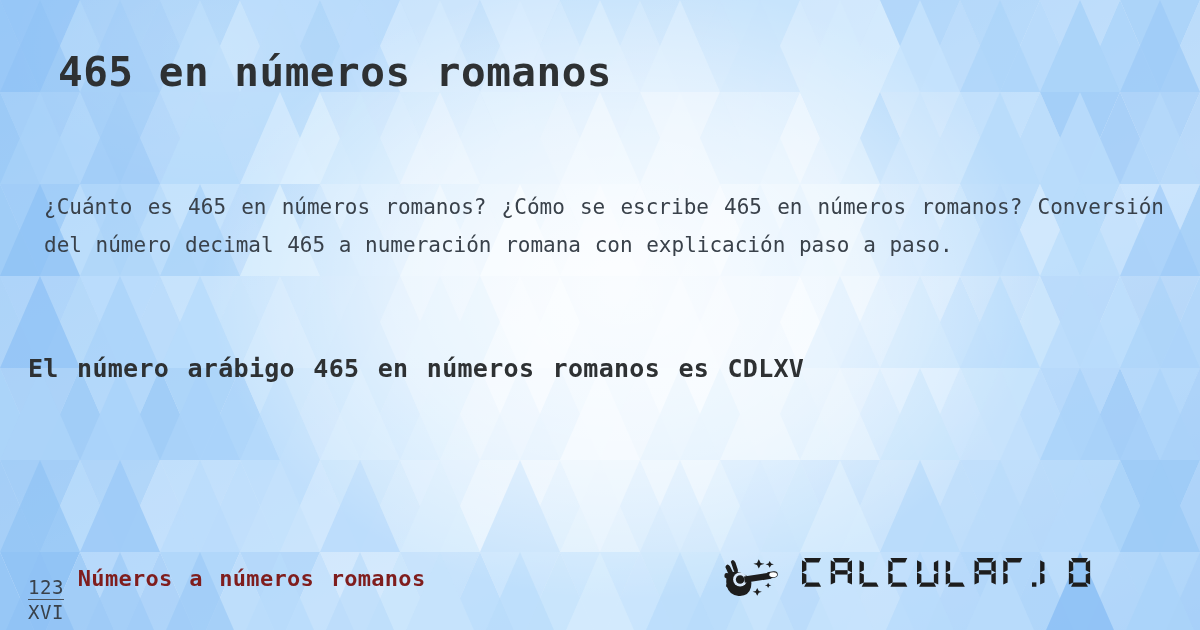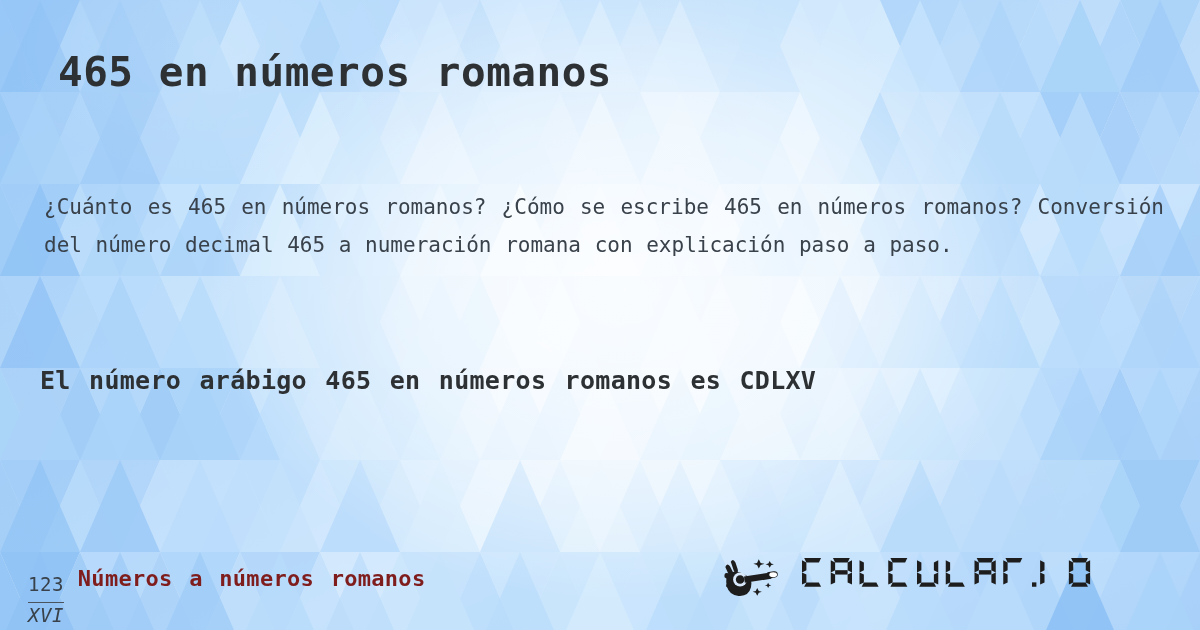--- a/index.html
+++ b/index.html
@@ -72,21 +72,21 @@
     text-align: justify;
     text-justify: inter-word;
     word-spacing: 1px;
   }
 
   .answer-line {
     position: absolute;
     left: 28px;
     top: 348px;
     width: 1060px;
-    margin: 12px;
+    margin: 0;
     font-weight: bold;
     font-size: 25px;
     line-height: 42px;
     letter-spacing: 0.3px;
     word-spacing: 3px;
     color: #2e3133;
   }
 
   
   .footer {
@@ -111,27 +111,26 @@
   .site-mark {
     display: flex;
     flex-direction: column;
     align-items: center;
     line-height: 1;
     color: #39414a;
     font-size: 19px;
     letter-spacing: 0.5px;
   }
   .site-mark .mark-top {
-    padding-bottom: 8px;
+    padding-bottom: 2px;
     border-bottom: 1.5px solid #4b535c;
     margin-top: 44px;
   }
   .site-mark .mark-bottom {
     padding-top: 3px;
-    font-style: italic;
   }
 
   .footer-title {
     font-weight: bold;
     font-size: 22px;
     letter-spacing: 0.3px;
     word-spacing: 3px;
     color: #7f1d1d;
     white-space: nowrap;
   }

